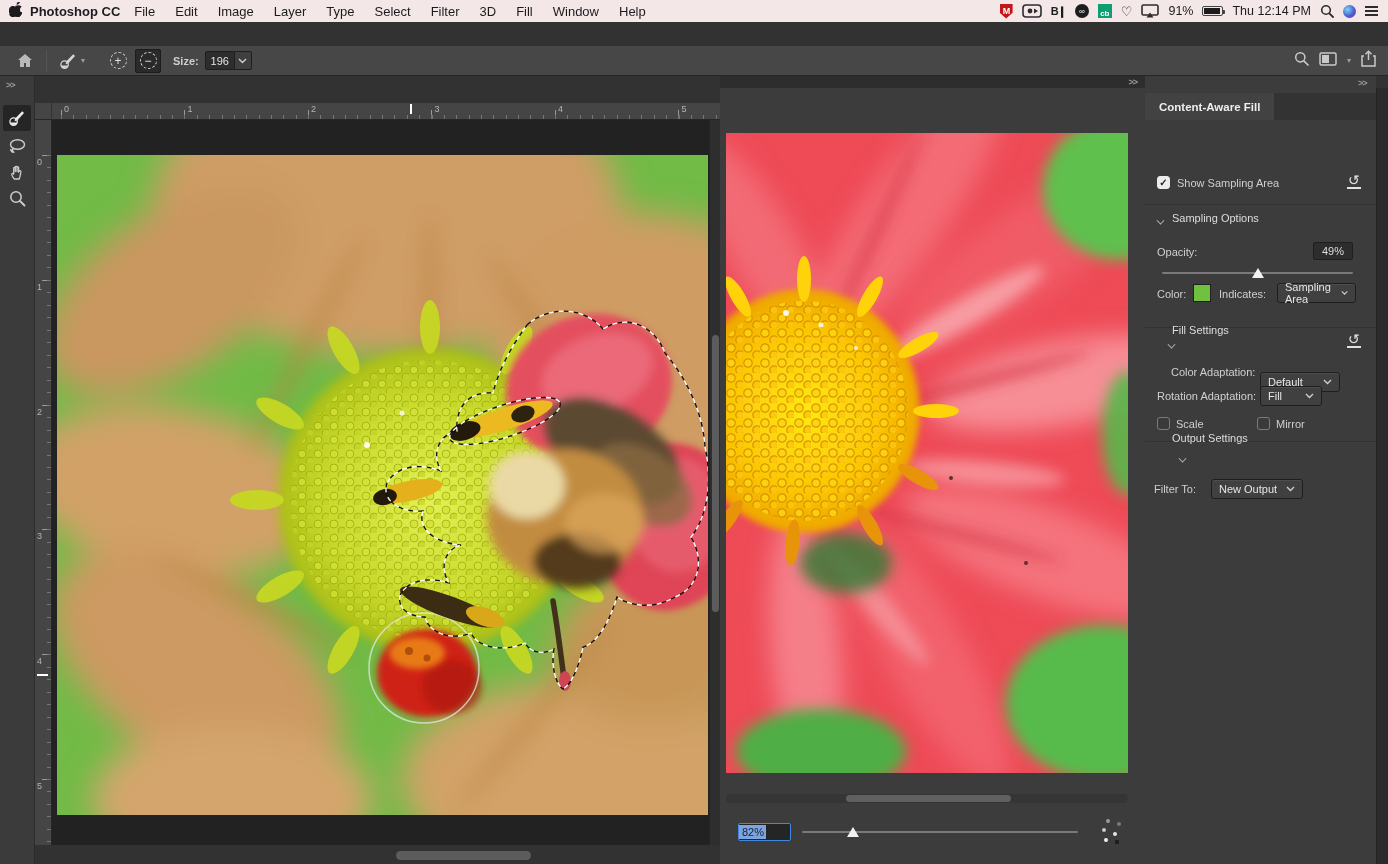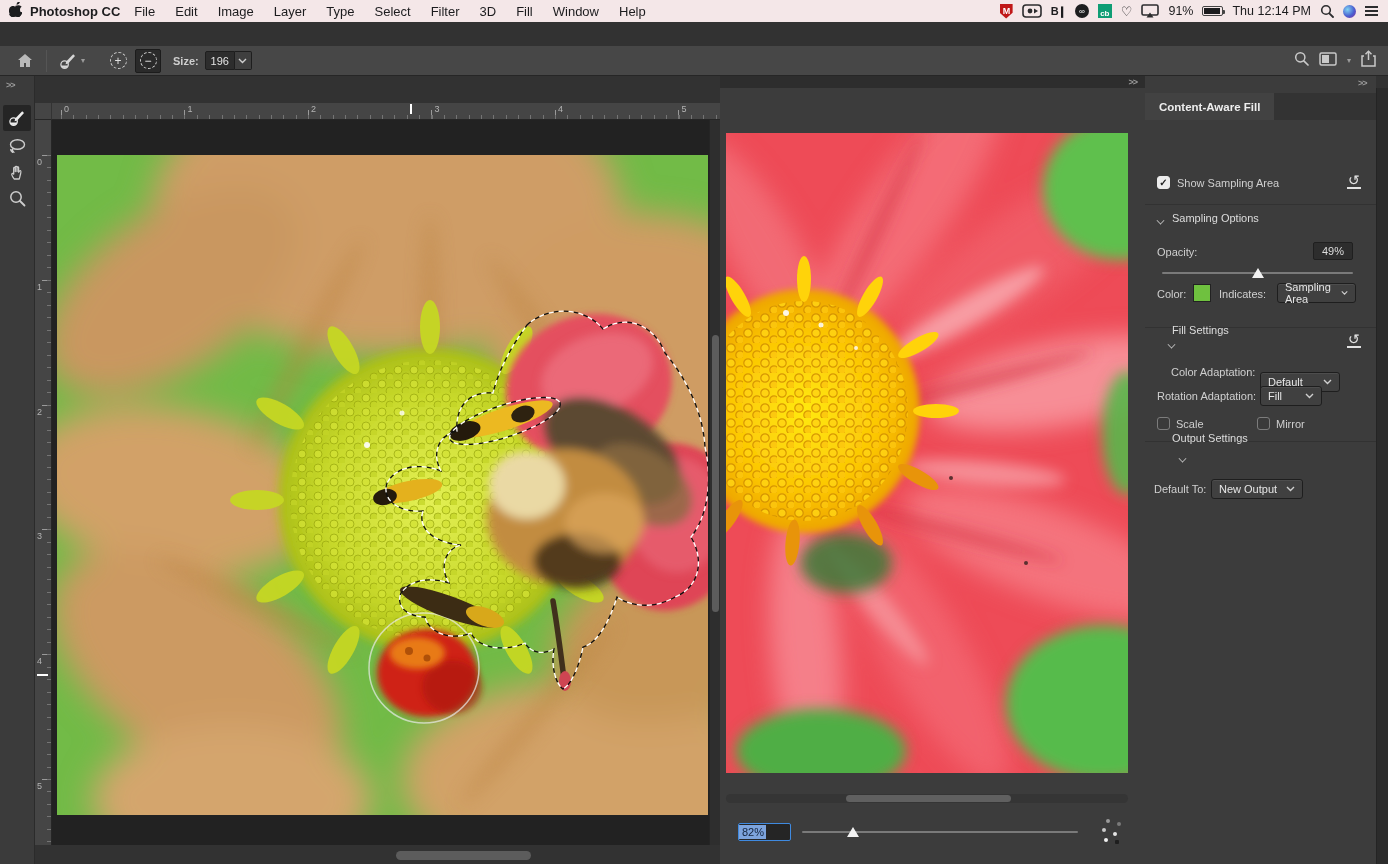--- a/index.html
+++ b/index.html
@@ -544,21 +544,21 @@
 
       <span class="cbx abs" style="left:12px;top:297px"></span>
       <span class="abs" style="left:31px;top:298px">Scale</span>
       <span class="cbx abs" style="left:112px;top:297px"></span>
       <span class="abs" style="left:131px;top:298px">Mirror</span>
       <div class="pdiv" style="top:321px"></div>
 
       <span class="chevdn abs" style="left:12px;top:332px"></span>
       <span class="abs" style="left:27px;top:312px;color:#ddd">Output Settings</span>
 
-      <span class="abs" style="left:9px;top:363px">Default To:</span>
+      <span class="abs" style="left:9px;top:363px">Filter To:</span>
       <span class="dd abs" style="left:66px;top:359px;width:92px">
           <span>New Output</span>
           <svg width="9" height="6" viewBox="0 0 9 6">
             <path d="M1 1l3.5 3.5L8 1" fill="none" stroke="#cfcfcf" stroke-width="1.4"></path>
           </svg>
         </span>
 
       
       <button class="pillbtn" style="left:101px;top:746px;width:64px">Cancel</button>
       <button class="pillbtn" style="left:172px;top:746px;width:55px">OK</button>

